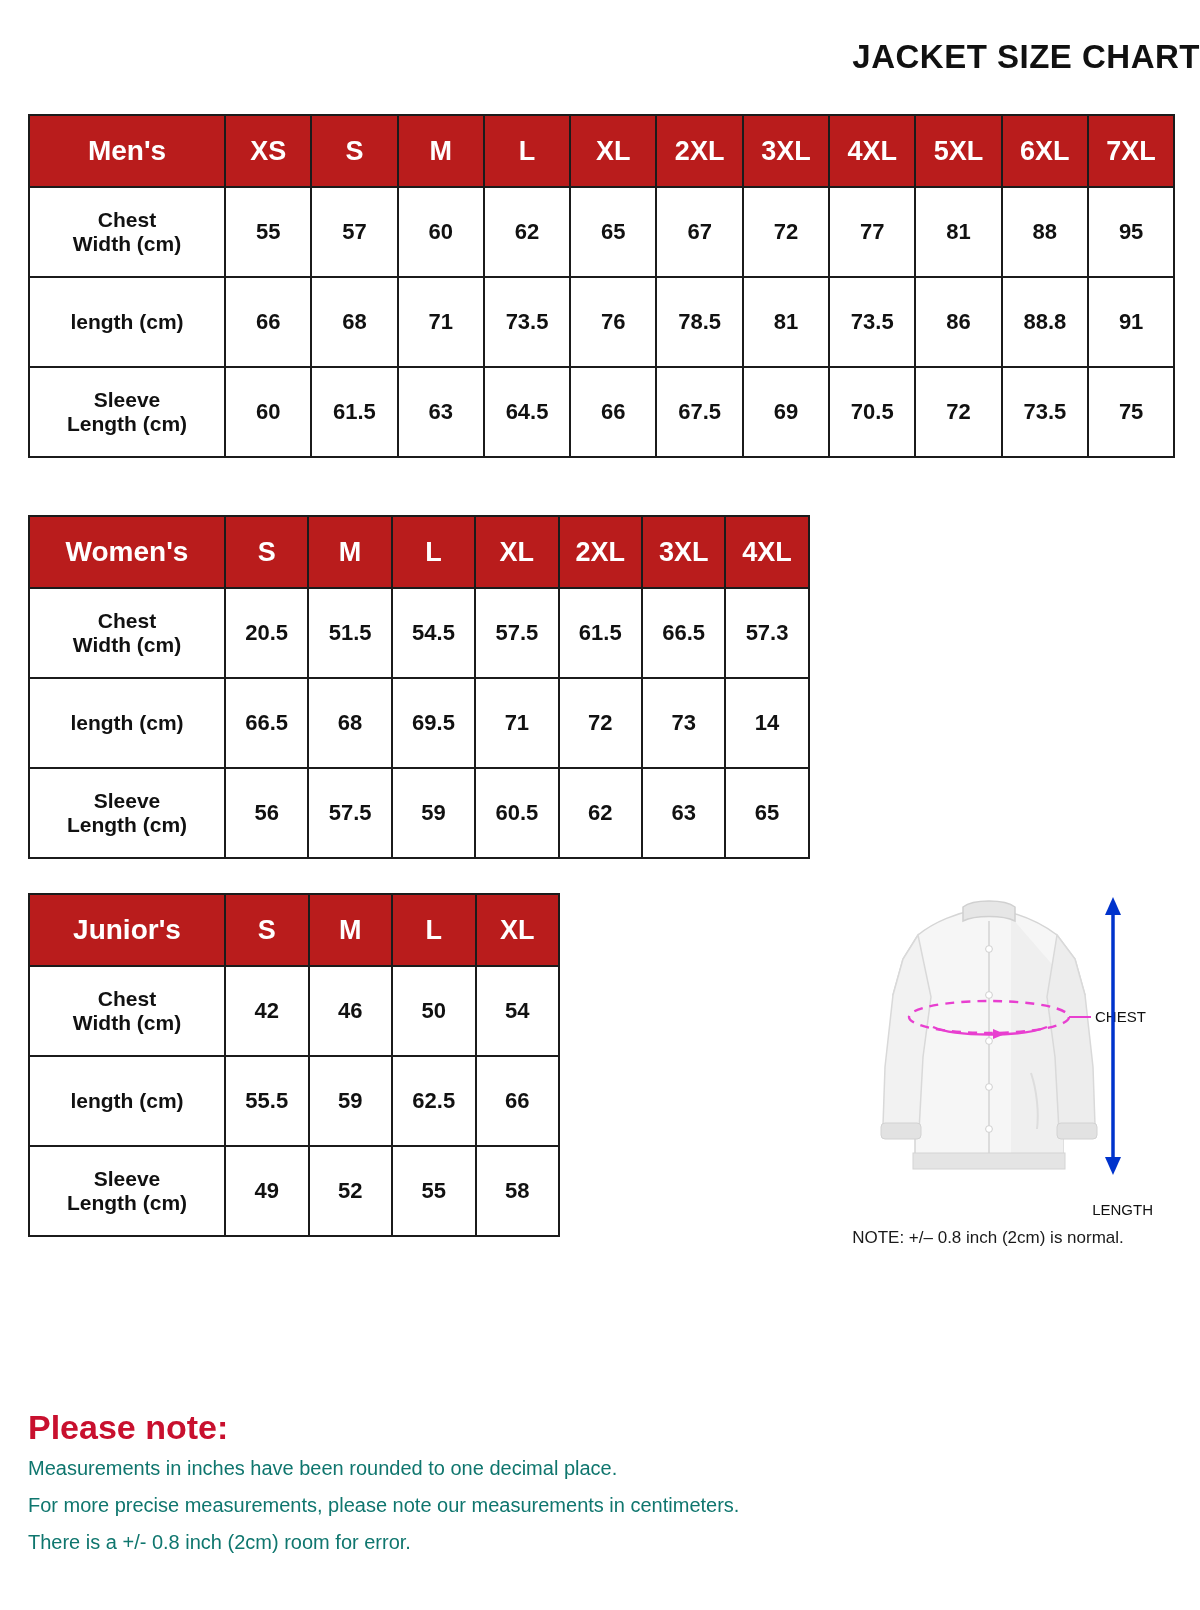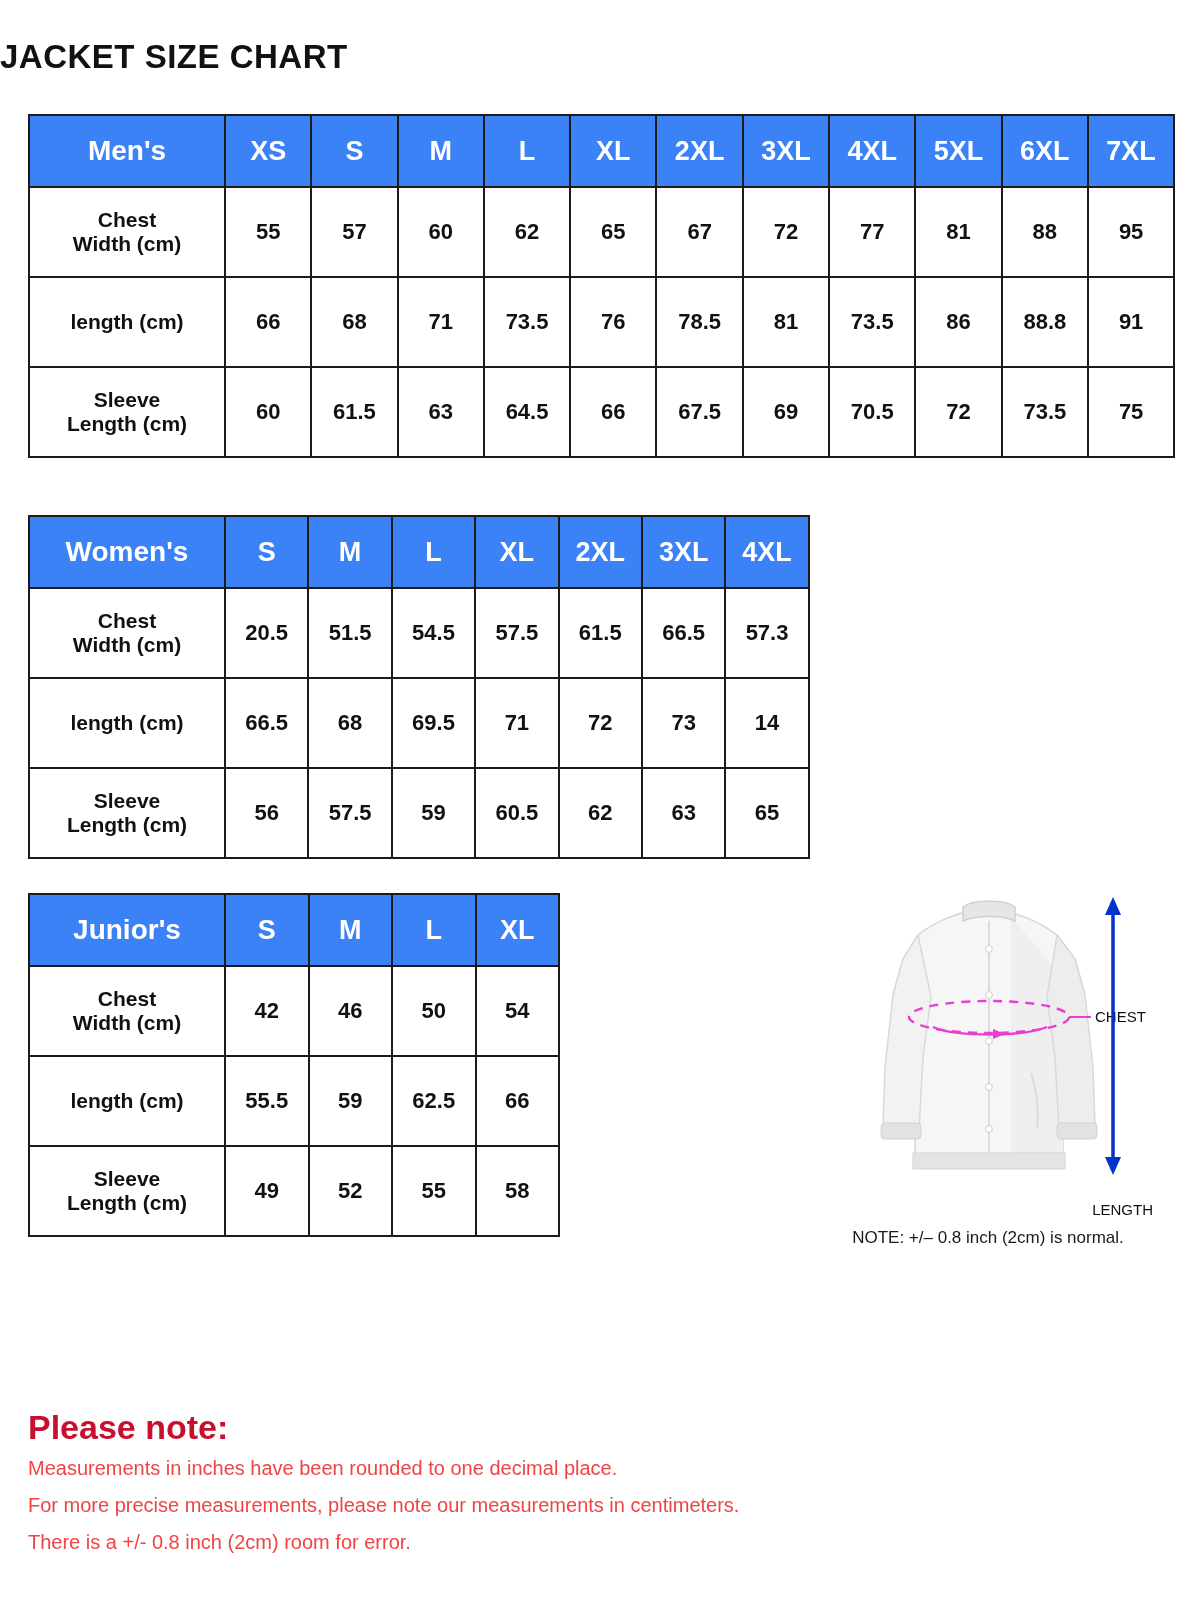--- a/index.html
+++ b/index.html
@@ -12,21 +12,21 @@
     font-family: "Liberation Sans", sans-serif;
     color: #1a1a1a;
   }
   .page {
     position: relative;
     width: 1200px;
     height: 1610px;
     padding: 0;
   }
   .title {
-    text-align: left;
+    text-align: right;
     font-size: 33px;
     font-weight: bold;
     letter-spacing: 0.5px;
     margin: 38px 0 0 0;
     color: #111;
   }
 
   table.size-table {
     border-collapse: collapse;
     table-layout: fixed;
@@ -36,21 +36,21 @@
     border: 2px solid #1b1b1b;
     text-align: center;
     vertical-align: middle;
     font-size: 22px;
     font-weight: bold;
     color: #111;
     background: #ffffff;
     padding: 0;
   }
   table.size-table thead th {
-    background: #3b82f6;
+    background: #b91c1c;
     color: #ffffff;
     height: 72px;
     font-size: 27px;
   }
   table.size-table thead th.corner {
     font-size: 28px;
   }
   table.size-table tbody td {
     height: 90px;
   }
@@ -100,21 +100,21 @@
     white-space: nowrap;
   }
 
   .please-note {
     color: #c8102e;
     font-size: 34px;
     font-weight: bold;
     margin: 0 0 10px 28px;
   }
   .note-line {
-    color: #ef4444;
+    color: #0f766e;
     font-size: 20px;
     margin: 0 0 14px 28px;
   }
   .notes-block { position: absolute; left: 0; top: 1370px; width: 100%; }
 </style>
 </head>
 <body>
 
 <div class="page">
 

